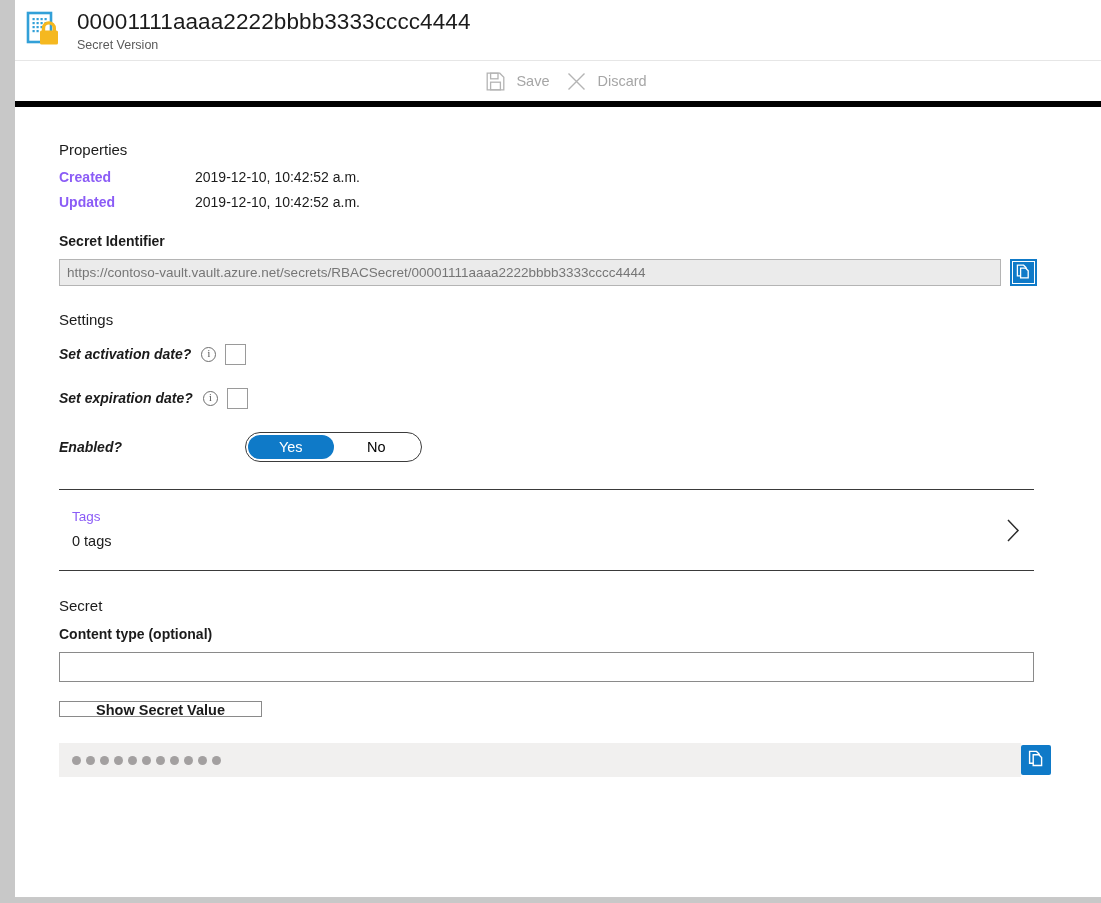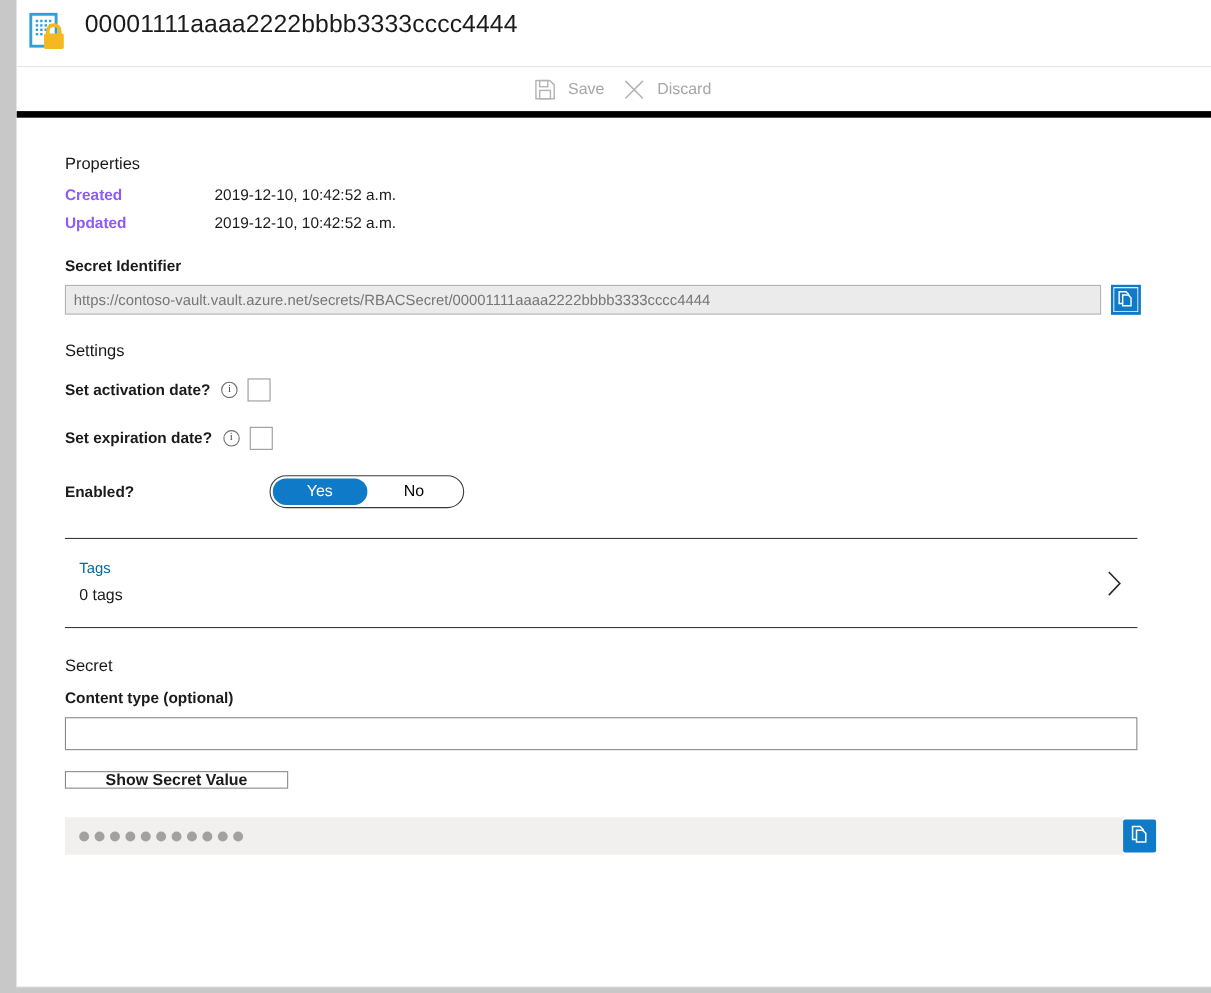--- a/index.html
+++ b/index.html
@@ -178,20 +178,21 @@
     display: flex;
     align-items: center;
     height: 30px;
     margin-bottom: 14px;
   }
   .check-label {
     font-size: 14px;
     font-weight: bold;
     color: #1b1b1b;
     margin-right: 10px;
+    font-style: italic;
   }
   .info-icon {
     width: 15px;
     height: 15px;
     border: 1px solid #6e6e6e;
     border-radius: 50%;
     display: inline-flex;
     align-items: center;
     justify-content: center;
     font-size: 10px;
@@ -250,21 +251,21 @@
     margin-top: 26px;
     border-top: 1.6px solid #3a3a3a;
     border-bottom: 1.6px solid #3a3a3a;
     height: 82px;
     display: flex;
     align-items: center;
     padding: 0 10px 0 13px;
     cursor: pointer;
   }
   .tags-texts { flex: 1 1 auto; }
-  .tags-title { font-size: 13.5px; color: #0369a1; line-height: 22px; }
+  .tags-title { font-size: 13.5px; color: #8b5cf6; line-height: 22px; }
   .tags-count { font-size: 14.5px; color: #1b1b1b; line-height: 26px; }
   .chev {
     width: 22px;
     height: 26px;
     flex: 0 0 auto;
     display: flex;
     align-items: center;
     justify-content: center;
   }
 
@@ -353,20 +354,21 @@
           <rect x="14.5" y="15" width="2.2" height="2.2"></rect>
           <rect x="6.5" y="19" width="2.2" height="2.2"></rect>
             <rect x="10.5" y="19" width="2.2" height="2.2"></rect>
         </g>
         <path d="M17.5 20.5v-3.2a5.4 5.4 0 0 1 10.8 0v3.2" fill="none" stroke="#f5b820" stroke-width="3.4"></path>
         <rect x="14" y="19.5" width="18" height="14" rx="1.6" fill="#f5b820"></rect>
       </svg>
     </div>
     <div class="header-texts">
       <div class="blade-title">00001111aaaa2222bbbb3333cccc4444</div>
+      <div class="blade-subtitle">Secret Version</div>
     </div>
   </div>
 
   <div class="commandbar">
     <button class="cmd">
       <span class="cmd-glyph">
         <svg width="19" height="19" viewBox="0 0 19 19" aria-hidden="true">
           <path d="M1.2 1.2h12.6l4 4v12.6H1.2z" fill="none" stroke="#b4b4b4" stroke-width="1.3"></path>
           <rect x="4.6" y="1.2" width="7.4" height="5.6" fill="none" stroke="#b4b4b4" stroke-width="1.3"></rect>
           <rect x="4.6" y="10.2" width="9.8" height="7.6" fill="none" stroke="#b4b4b4" stroke-width="1.3"></rect>

